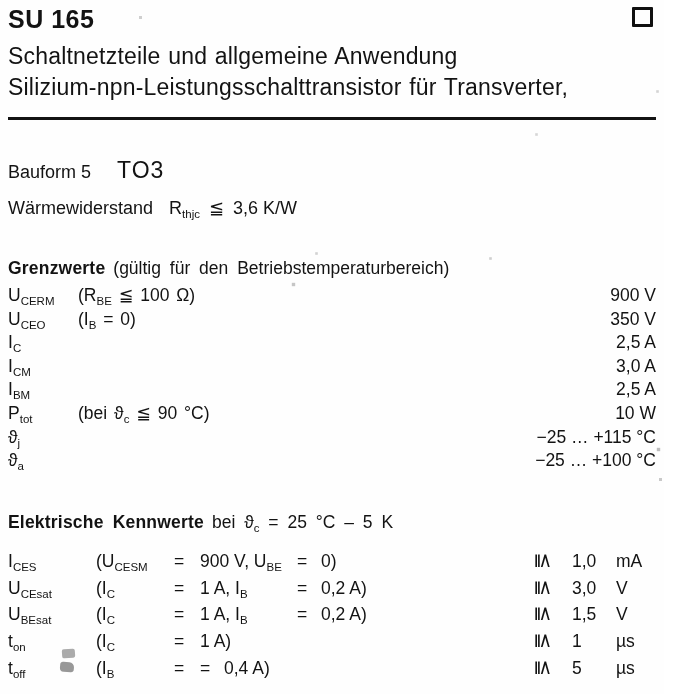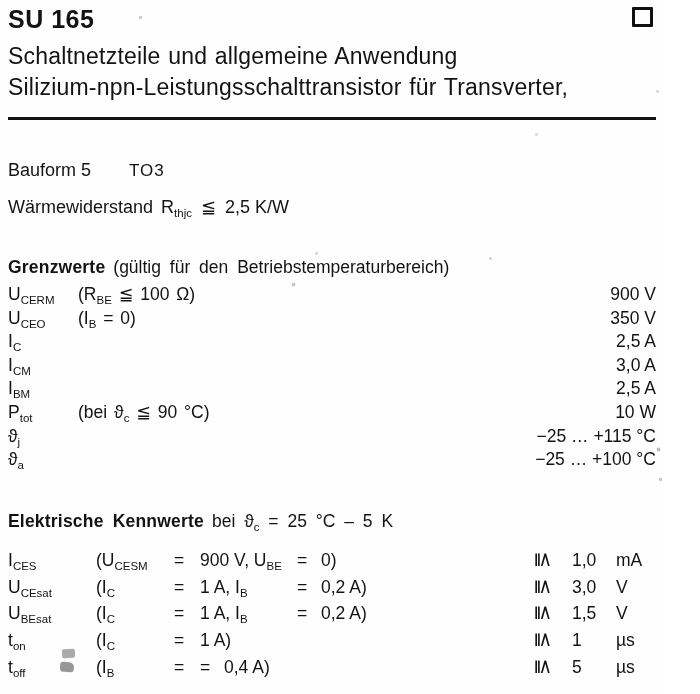--- a/index.html
+++ b/index.html
@@ -16,23 +16,23 @@
   h1{margin:0;font-size:25px;line-height:26px;font-weight:bold;letter-spacing:.5px;}
   .corner-box{width:15px;height:14px;border:3px solid #101010;border-radius:1px;
     margin:1px 3px 0 0;}
 
   .subtitle{margin-top:9px;font-size:23px;line-height:30.5px;letter-spacing:.2px;word-spacing:1px;}
 
   .rule{border:none;border-top:3px solid #131313;margin:15px 0 0 0;}
 
   
   .bauform{margin-top:39px;font-size:18px;line-height:22px;}
-  .bauform .pkg{margin-left:38px;font-size:17px;letter-spacing:1px;}
+  .bauform .pkg{margin-left:26px;font-size:23px;letter-spacing:1px;}
   .thermal{margin-top:14px;font-size:18px;line-height:22px;}
-  .thermal .sym{margin-left:8px;}
+  .thermal .sym{margin-left:16px;}
   .thermal .rel{margin-left:9px;}
   .thermal .val{margin-left:9px;}
 
   
   .sect{margin:0;font-size:17.5px;line-height:22px;font-weight:normal;word-spacing:4px;}
   .sect b{font-weight:bold;letter-spacing:.2px;}
   .sect .note{margin-left:8px;}
   .sect.grenz{margin-top:38px;}
   .sect.kenn{margin-top:38px;}
 
@@ -86,21 +86,21 @@
     <div>Silizium-npn-Leistungsschalttransistor für Transverter,</div>
   </div>
 
   <hr class="rule">
 
   <div class="bauform">
     <span>Bauform 5</span><span class="pkg">TO3</span>
   </div>
 
   <div class="thermal">
-    <span>Wärmewiderstand</span><span class="sym"><span>R</span><sub>thjc</sub></span><span class="rel">≦</span><span class="val">2,5 K/W</span>
+    <span>Wärmewiderstand</span><span class="sym"><span>R</span><sub>thjc</sub></span><span class="rel">≦</span><span class="val">3,6 K/W</span>
   </div>
 
   <h2 class="sect grenz">
     <b>Grenzwerte</b><span class="note">(gültig für den Betriebstemperaturbereich)</span>
   </h2>
 
   <div class="limits">
     <div class="lrow">
       <span class="lsym"><span>U</span><sub>CERM</sub></span>
       <span class="lcond"><span>(R</span><sub>BE</sub><span> ≦ 100 Ω)</span></span>

